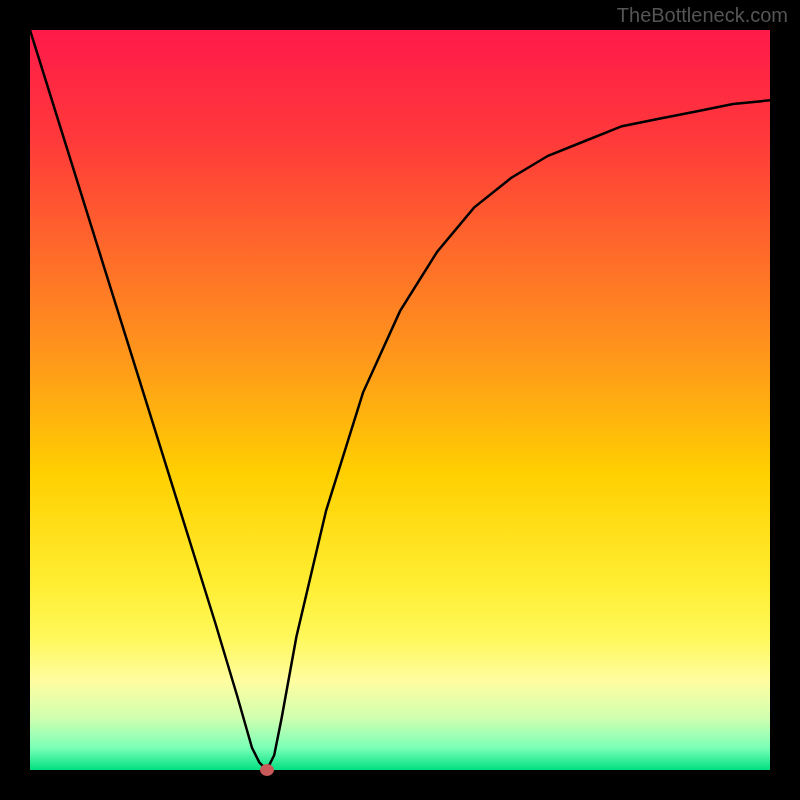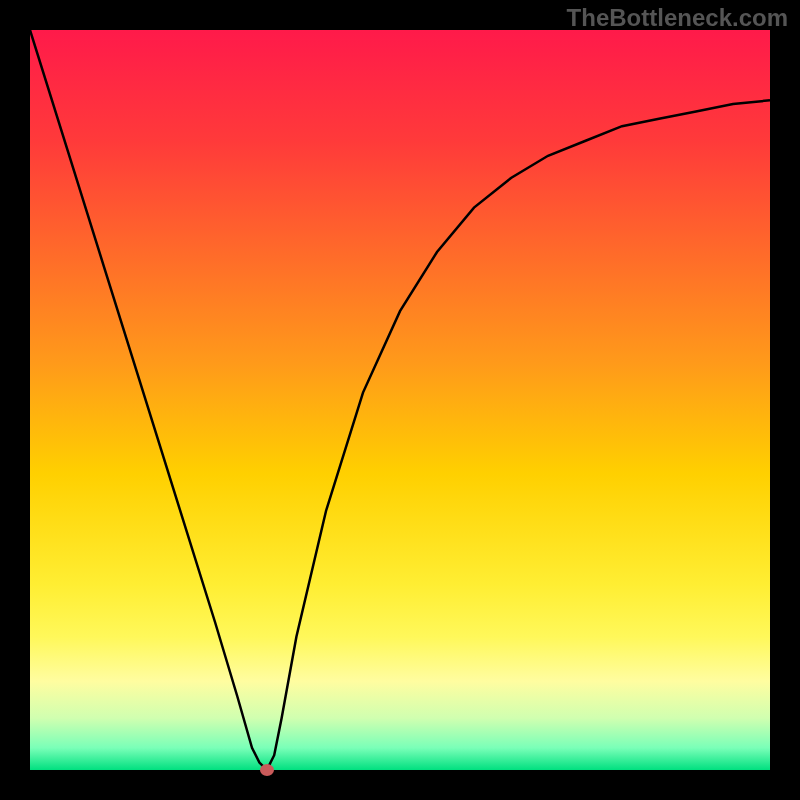--- a/index.html
+++ b/index.html
@@ -9,22 +9,22 @@
     height: 800px;
     background: #000;
     position: relative;
     font-family: Arial, sans-serif;
   }
   .watermark {
     position: absolute;
     top: 4px;
     right: 12px;
     color: #555;
-    font-size: 24px;
-    font-weight: 700;
+    font-size: 20px;
+    font-weight: 400;
     z-index: 10;
   }
   .plot-area {
     position: absolute;
     top: 30px;
     left: 30px;
     width: 740px;
     height: 740px;
   }
   .gradient-bg {

